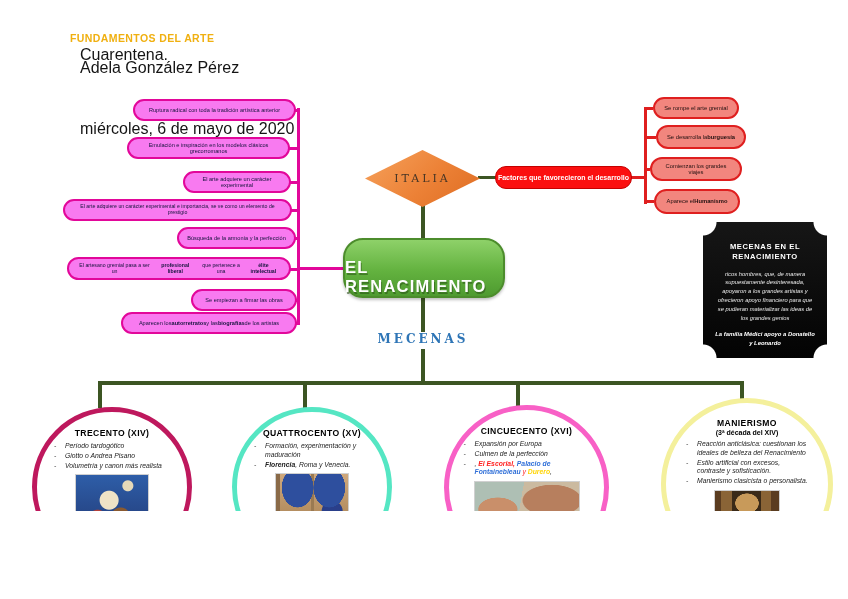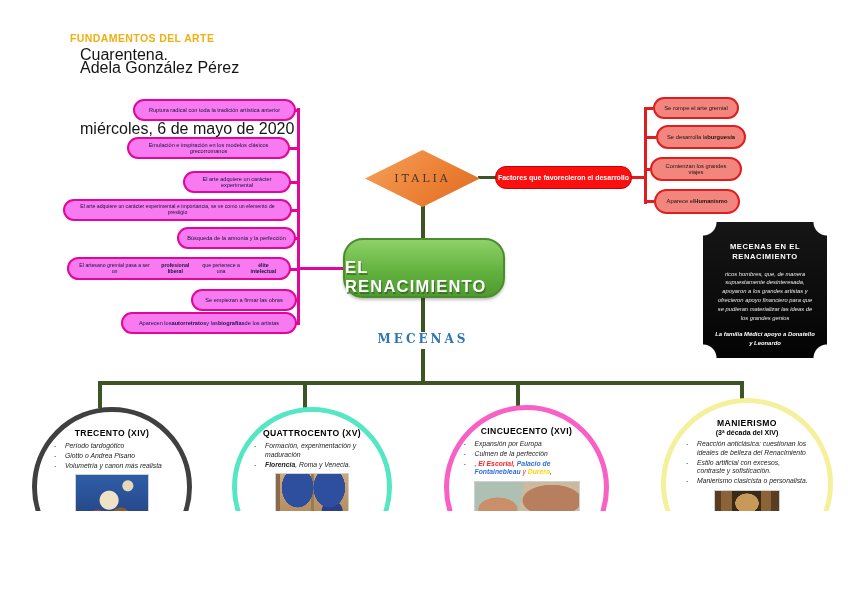--- a/index.html
+++ b/index.html
@@ -93,21 +93,21 @@
   }
   .plaque-title { color:#ffffff; font-weight:bold; font-size:7.6px; letter-spacing:.6px; line-height:1.35; width:86px; margin:7px auto; }
   .plaque-body  { color:#e9e9e9; font-style:italic; font-size:5.8px; line-height:1.55; margin-top:7px; }
   .plaque-note  { color:#ffffff; font-style:italic; font-weight:bold; font-size:5.9px; line-height:1.5; margin-top:7px; }
 
   
   .stage {
     position:absolute; background:#ffffff; border-radius:50%;
     display:flex; flex-direction:column; align-items:center;
   }
-  .stage1{left:32px;top:407px;width:160px;height:160px;border:5px solid #404040;padding-top:16px}
+  .stage1{left:32px;top:407px;width:160px;height:160px;border:5px solid #be185d;padding-top:16px}
   .stage2{left:232px;top:407px;width:160px;height:160px;border:5px solid #55e6c3;padding-top:16px}
   .stage3{left:444px;top:405px;width:165px;height:165px;border:5px solid #f860c6;padding-top:16px}
   .stage4{left:661px;top:398px;width:172px;height:172px;border:5px solid #f4f09c;padding-top:15px}
   .stage-title { font-weight:bold; font-size:8.6px; letter-spacing:.4px; color:#000; text-align:center; }
   .stage-sub   { font-weight:bold; font-size:7px; color:#000; text-align:center; margin-top:1px; }
   .bullets { width:116px; margin-top:3px; }
   .stage3 .bullets { width:126px; }
   .stage4 .bullets { width:122px; }
   .bullet { display:flex; gap:6px; font-style:italic; font-size:6.8px; color:#222; line-height:1.3; margin:1px 0; }
   .bullet .dash { flex:none; width:5px; }

